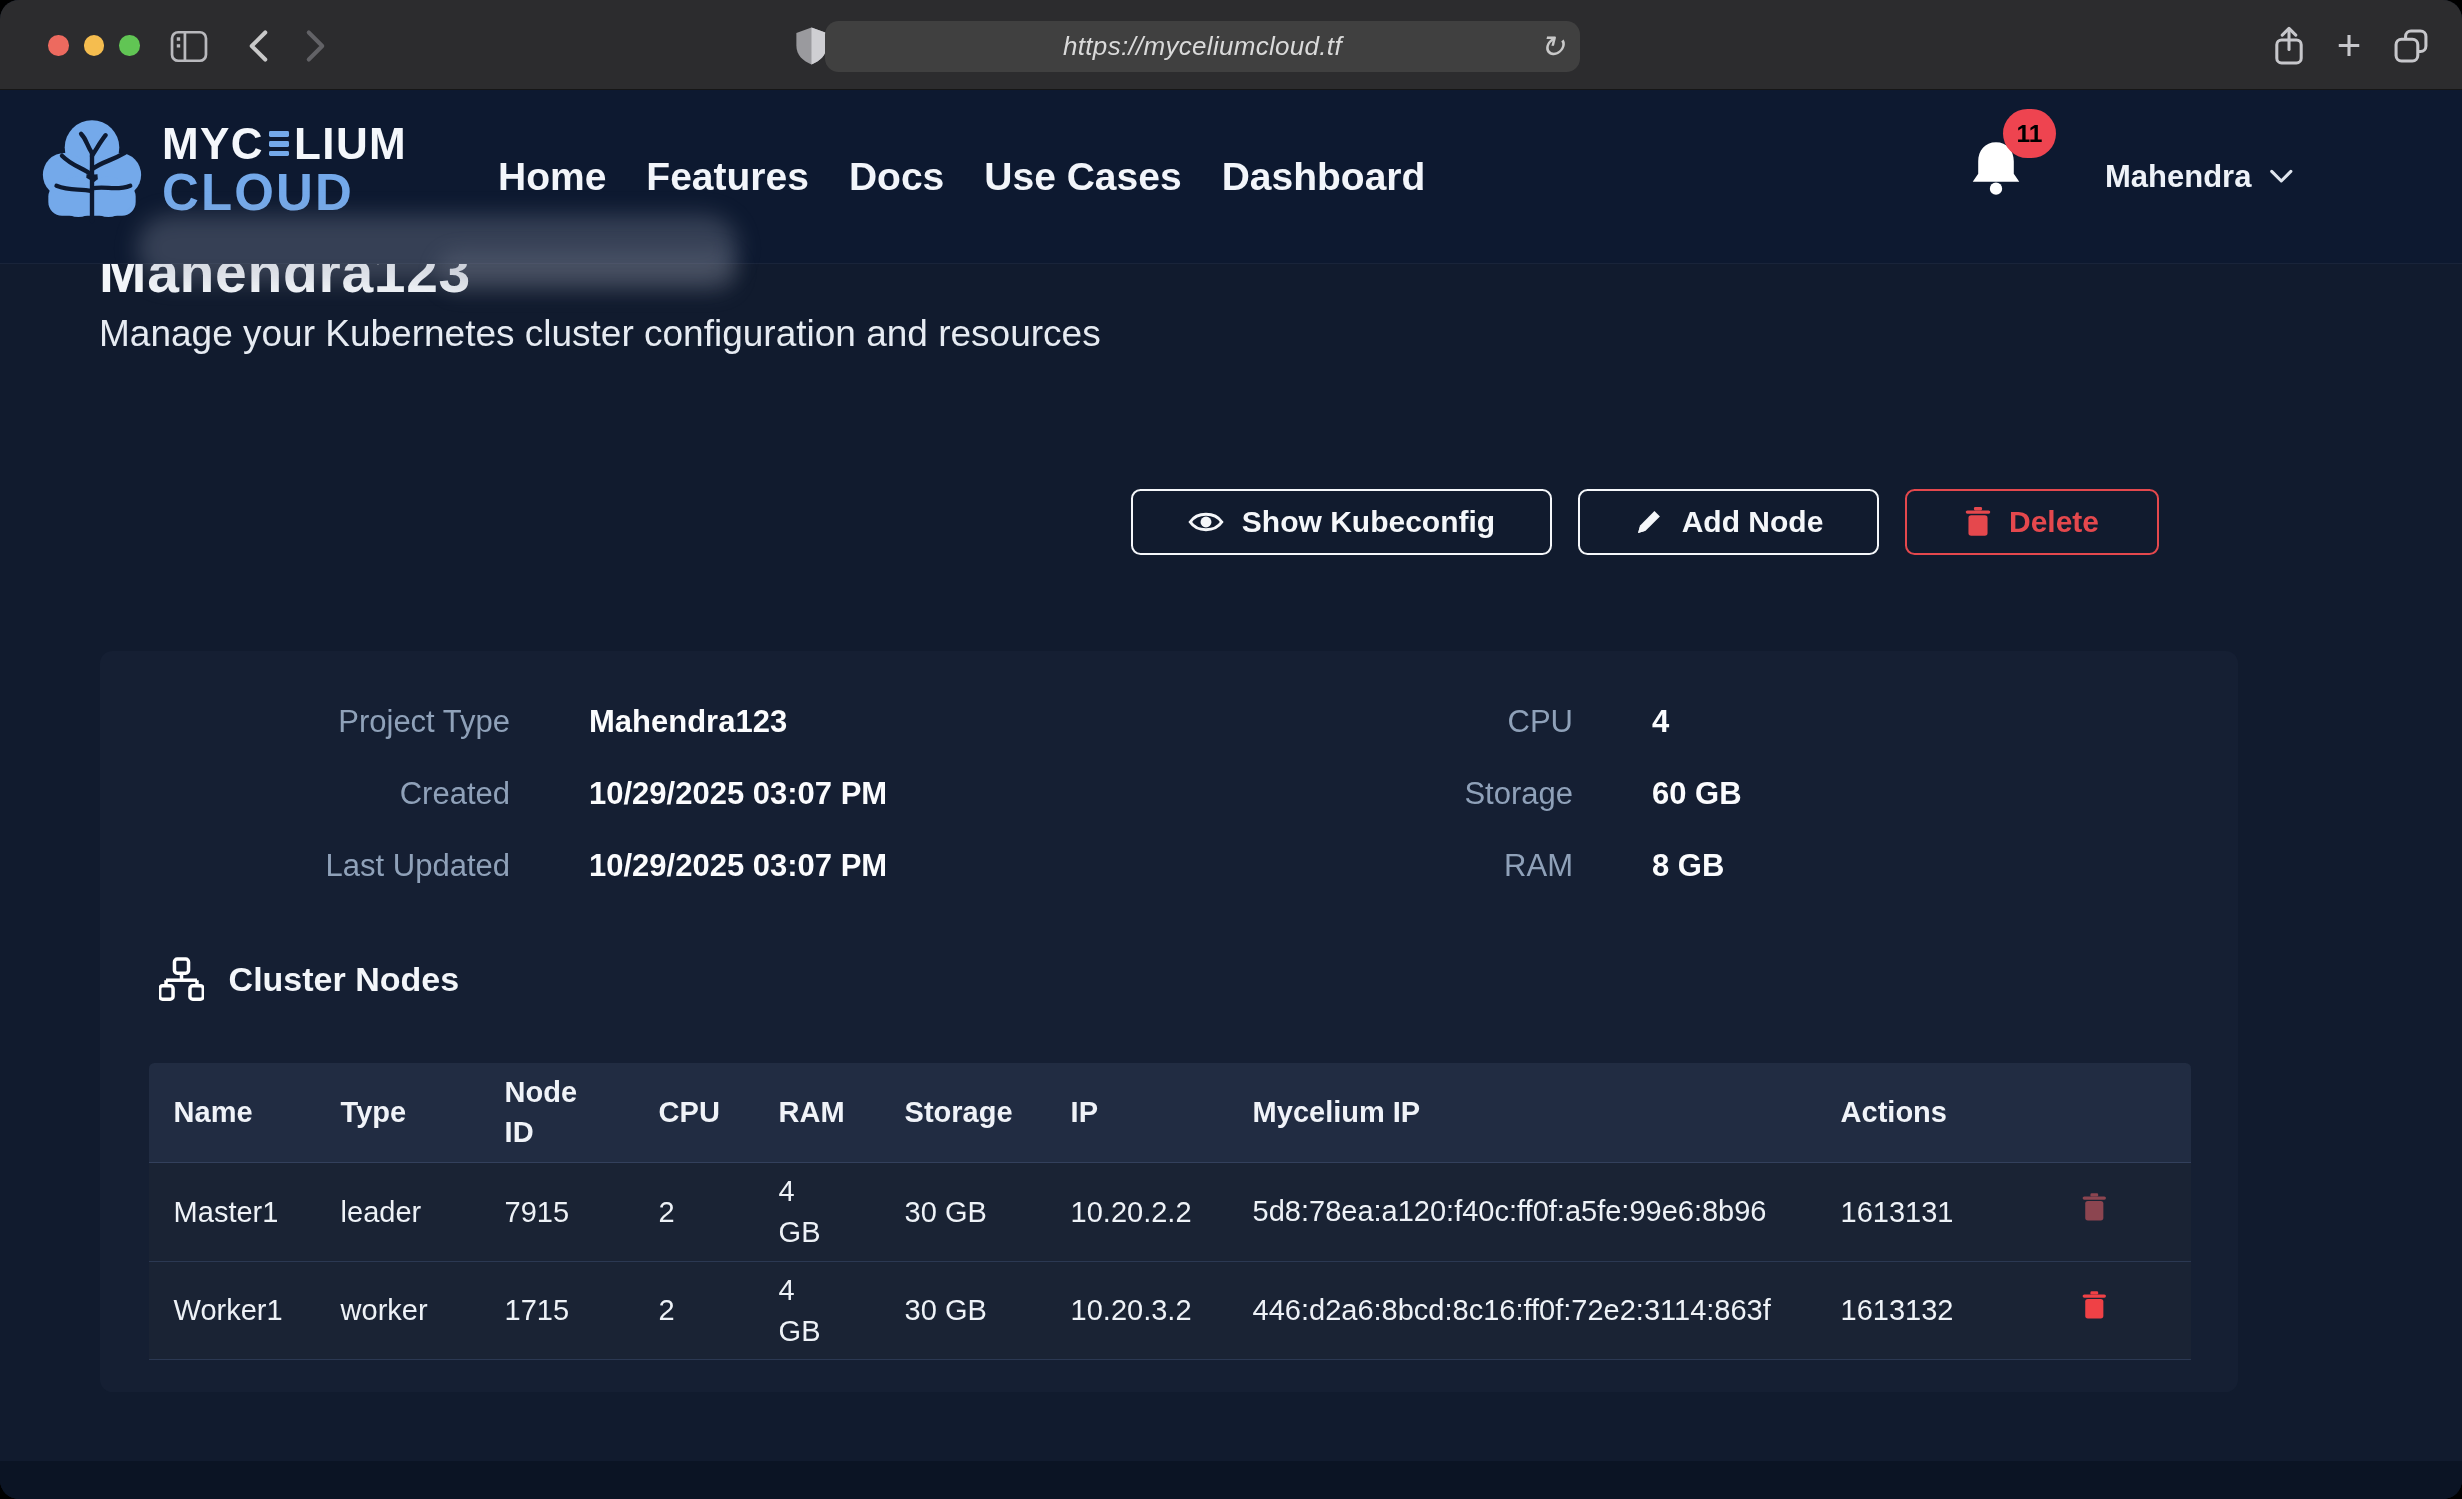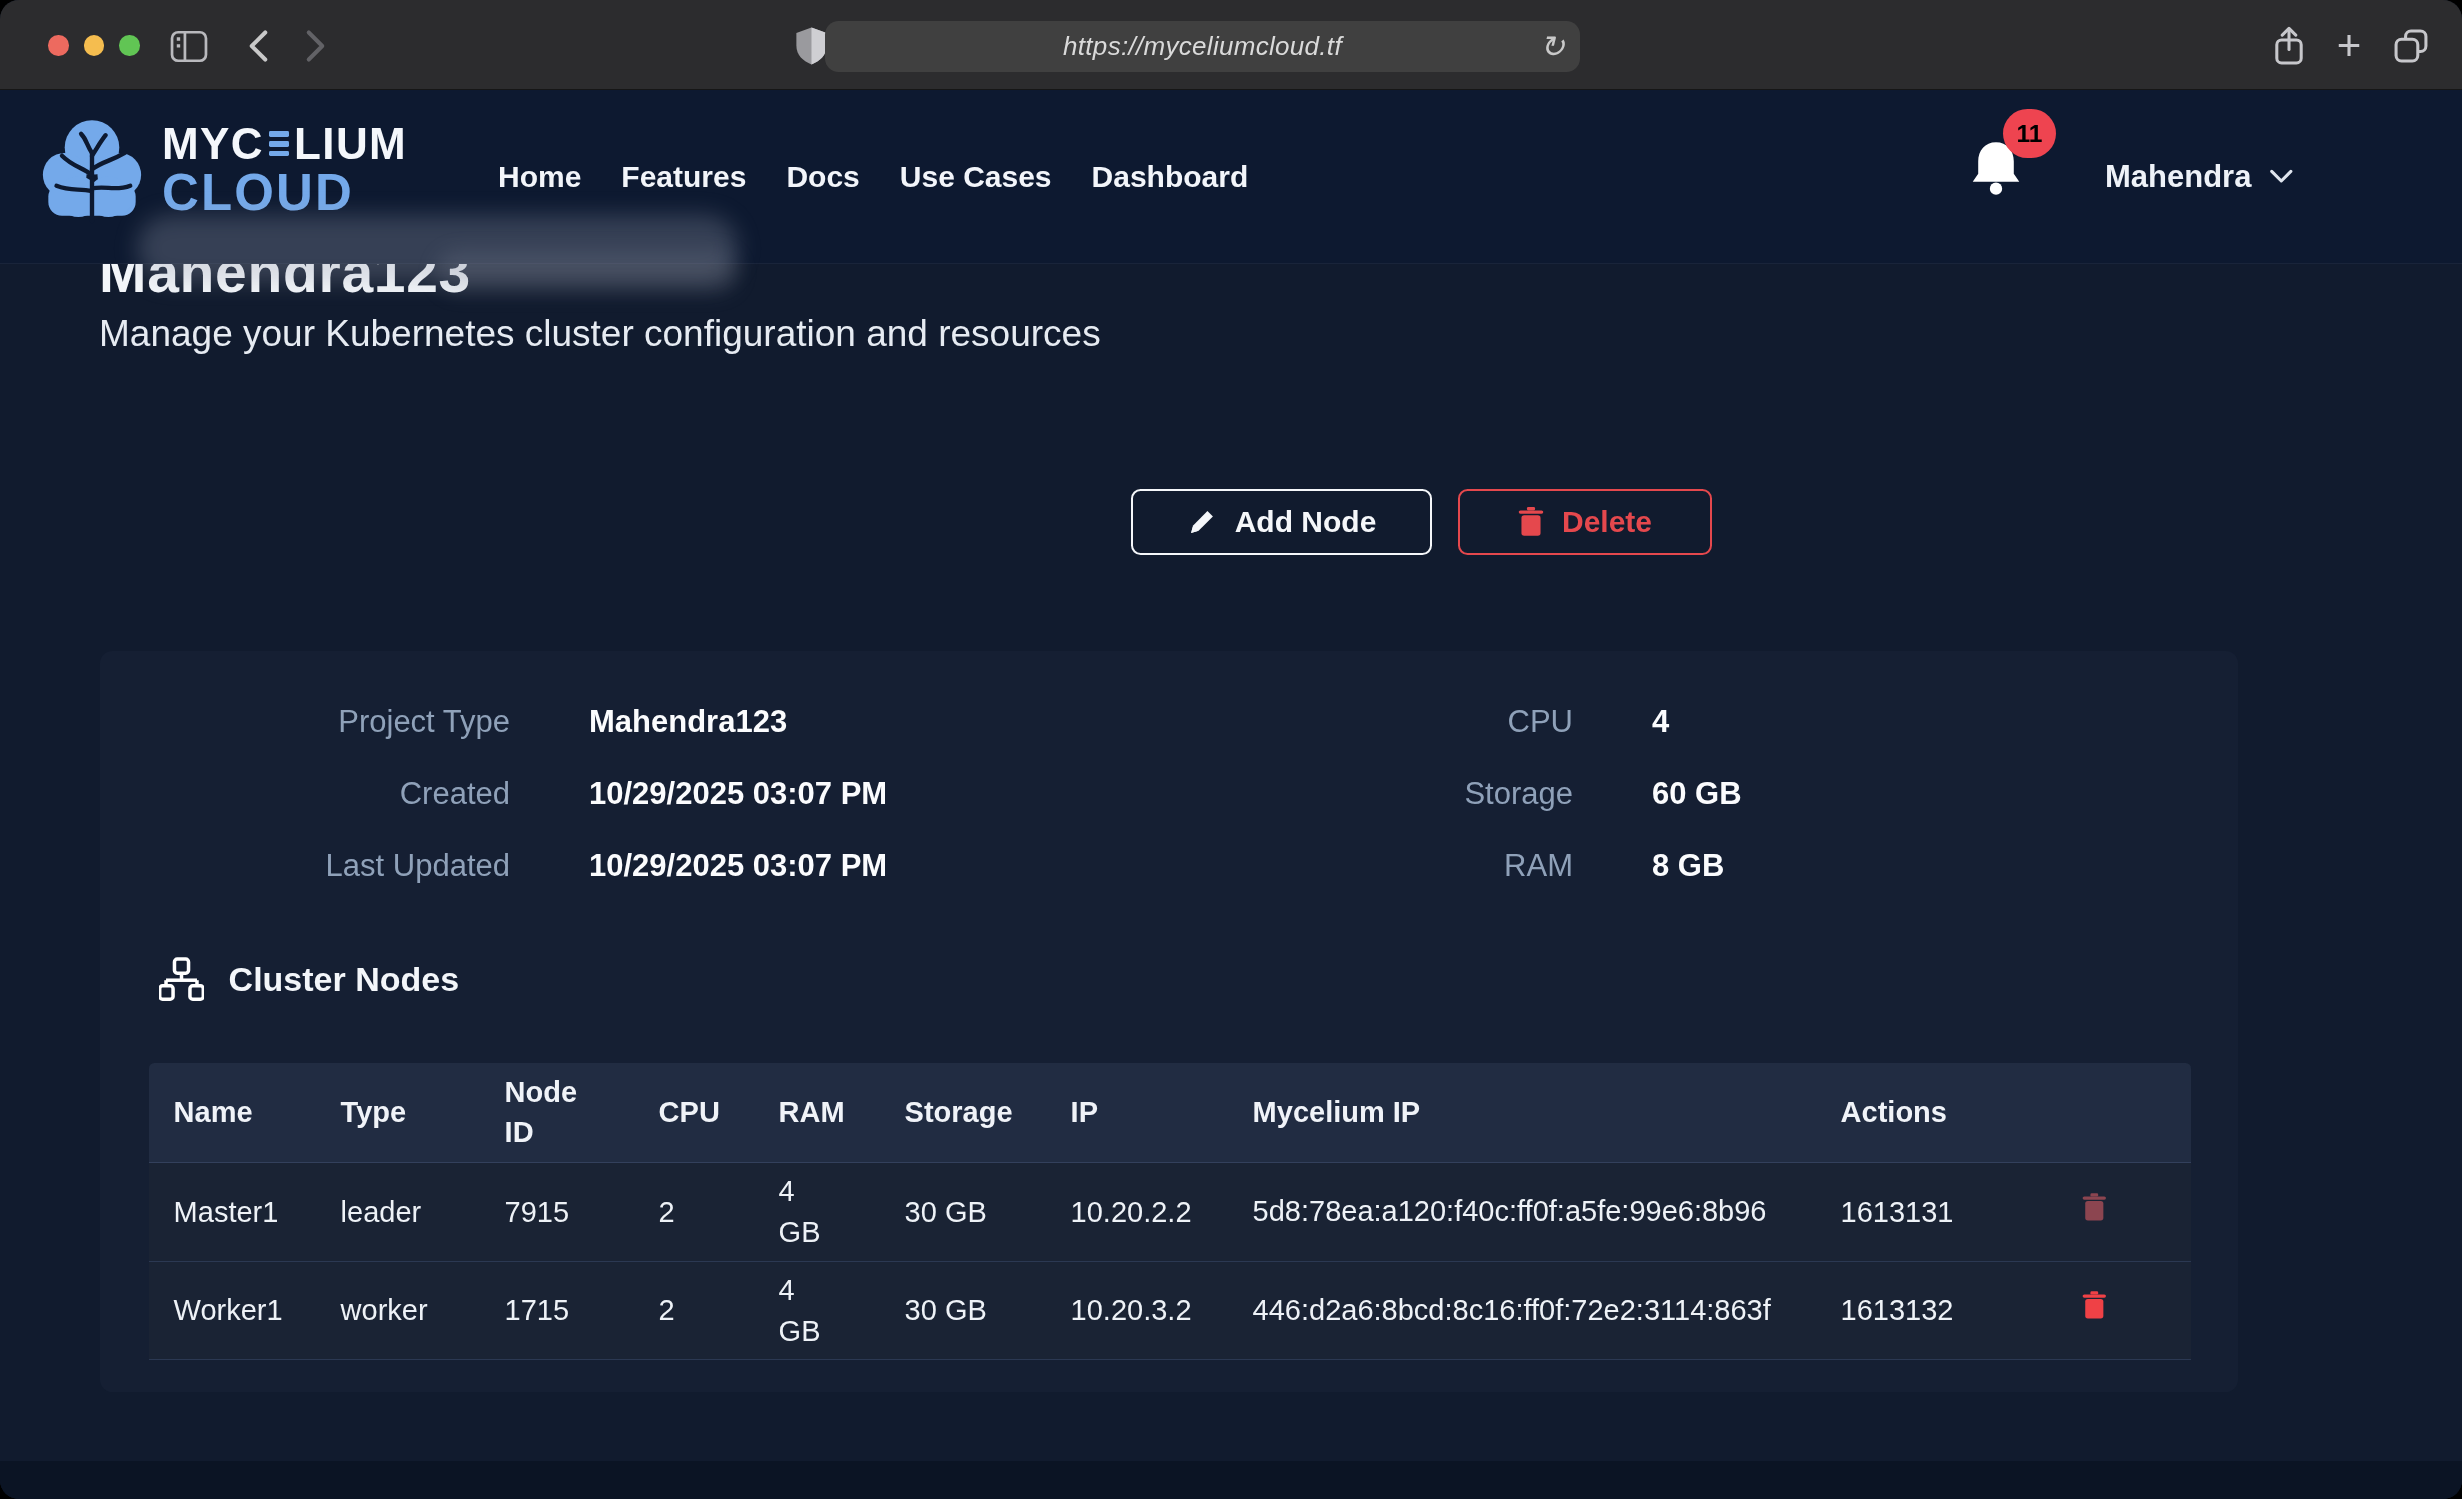--- a/index.html
+++ b/index.html
@@ -22,21 +22,21 @@
 
   
   .site-header { position:absolute; top:90px; left:0; right:0; height:174px; background:#0d1930; z-index:20; border-bottom:0.7px solid rgba(255,255,255,.05); }
   .brand { position:absolute; left:40px; top:22px; display:flex; align-items:center; gap:18px; }
   .brand-text { display:flex; flex-direction:column; line-height:1; }
   .brand-top { font-size:44px; font-weight:800; color:#f4f7fb; letter-spacing:1.4px; display:flex; align-items:center; gap:2.7px; }
   .logo-e { display:inline-flex; flex-direction:column; gap:4.1px; margin:0 2.1px; }
   .logo-e i { display:block; width:20.5px; height:5.5px; background:#74a9ea; border-radius:1.4px; }
   .brand-bottom { font-size:51px; font-weight:800; color:#74a9ea; letter-spacing:2.1px; margin-top:1.4px; }
   .nav-links { position:absolute; left:498px; top:0; height:100%; display:flex; align-items:center; gap:40px; }
-  .nav-link { font-size:30px; font-weight:600; color:#f2f5fa; cursor:pointer; }
+  .nav-link { font-size:39px; font-weight:600; color:#f2f5fa; cursor:pointer; }
   .bell-wrap { position:absolute; left:1970px; top:48px; width:82px; height:89px; }
   .badge { position:absolute; left:33px; top:-29px; min-width:53px; height:49px; border-radius:26px; background:#ee4450; color:#000000; font-size:24.6px; font-weight:700; display:flex; align-items:center; justify-content:center; }
   .user-wrap { position:absolute; left:2105px; top:0; height:100%; display:flex; align-items:center; gap:18px; }
   .user-name { font-size:31px; font-weight:600; color:#eef2f8; }
 
   
   .page-title { position:absolute; left:99px; top:239px; font-size:57px; font-weight:700; color:#f3f6fa; z-index:5; letter-spacing:0.7px; }
   .smudge { position:absolute; left:137px; top:215px; width:601px; height:67px; border-radius:34px; background:rgba(148,157,172,.30); filter:blur(11px); z-index:30; pointer-events:none; }
   .smudge2 { position:absolute; left:437px; top:251px; width:301px; height:42px; border-radius:27px; background:rgba(148,157,172,.18); filter:blur(9.6px); z-index:30; pointer-events:none; }
   .page-subtitle { position:absolute; left:99px; top:313px; font-size:37px; color:#e6ebf2; z-index:5; }
@@ -197,20 +197,27 @@
       </svg>
     </div>
   </div>
 
   <h1 class="page-title">Mahendra123</h1>
   <div class="smudge"></div>
   <div class="smudge2"></div>
   <p class="page-subtitle">Manage your Kubernetes cluster configuration and resources</p>
 
   <div class="btn-row">
+    <button class="btn" style="min-width:421px;">
+      <svg width="36" height="26" viewBox="0 0 52 38">
+        <path d="M3 19 C13 4 39 4 49 19 C39 34 13 34 3 19 Z" fill="none" stroke="#f5f7fa" stroke-width="4.5"></path>
+        <circle cx="26" cy="19" r="8" fill="#f5f7fa"></circle>
+      </svg>
+      <span>Show Kubeconfig</span>
+    </button>
     <button class="btn" style="min-width:301px;">
       <svg width="30" height="30" viewBox="0 0 44 44">
         <path d="M6 38 L9 27 L30 6 L38 14 L17 35 Z" fill="#f5f7fa"></path>
         <path d="M6 38 L9 27 L17 35 Z" fill="#f5f7fa"></path>
       </svg>
       <span>Add Node</span>
     </button>
     <button class="btn danger" style="min-width:254px;">
       <svg width="26" height="30" viewBox="0 0 38 44" fill="#e5484d">
         <rect x="5" y="12" width="28" height="30" rx="4"></rect>

